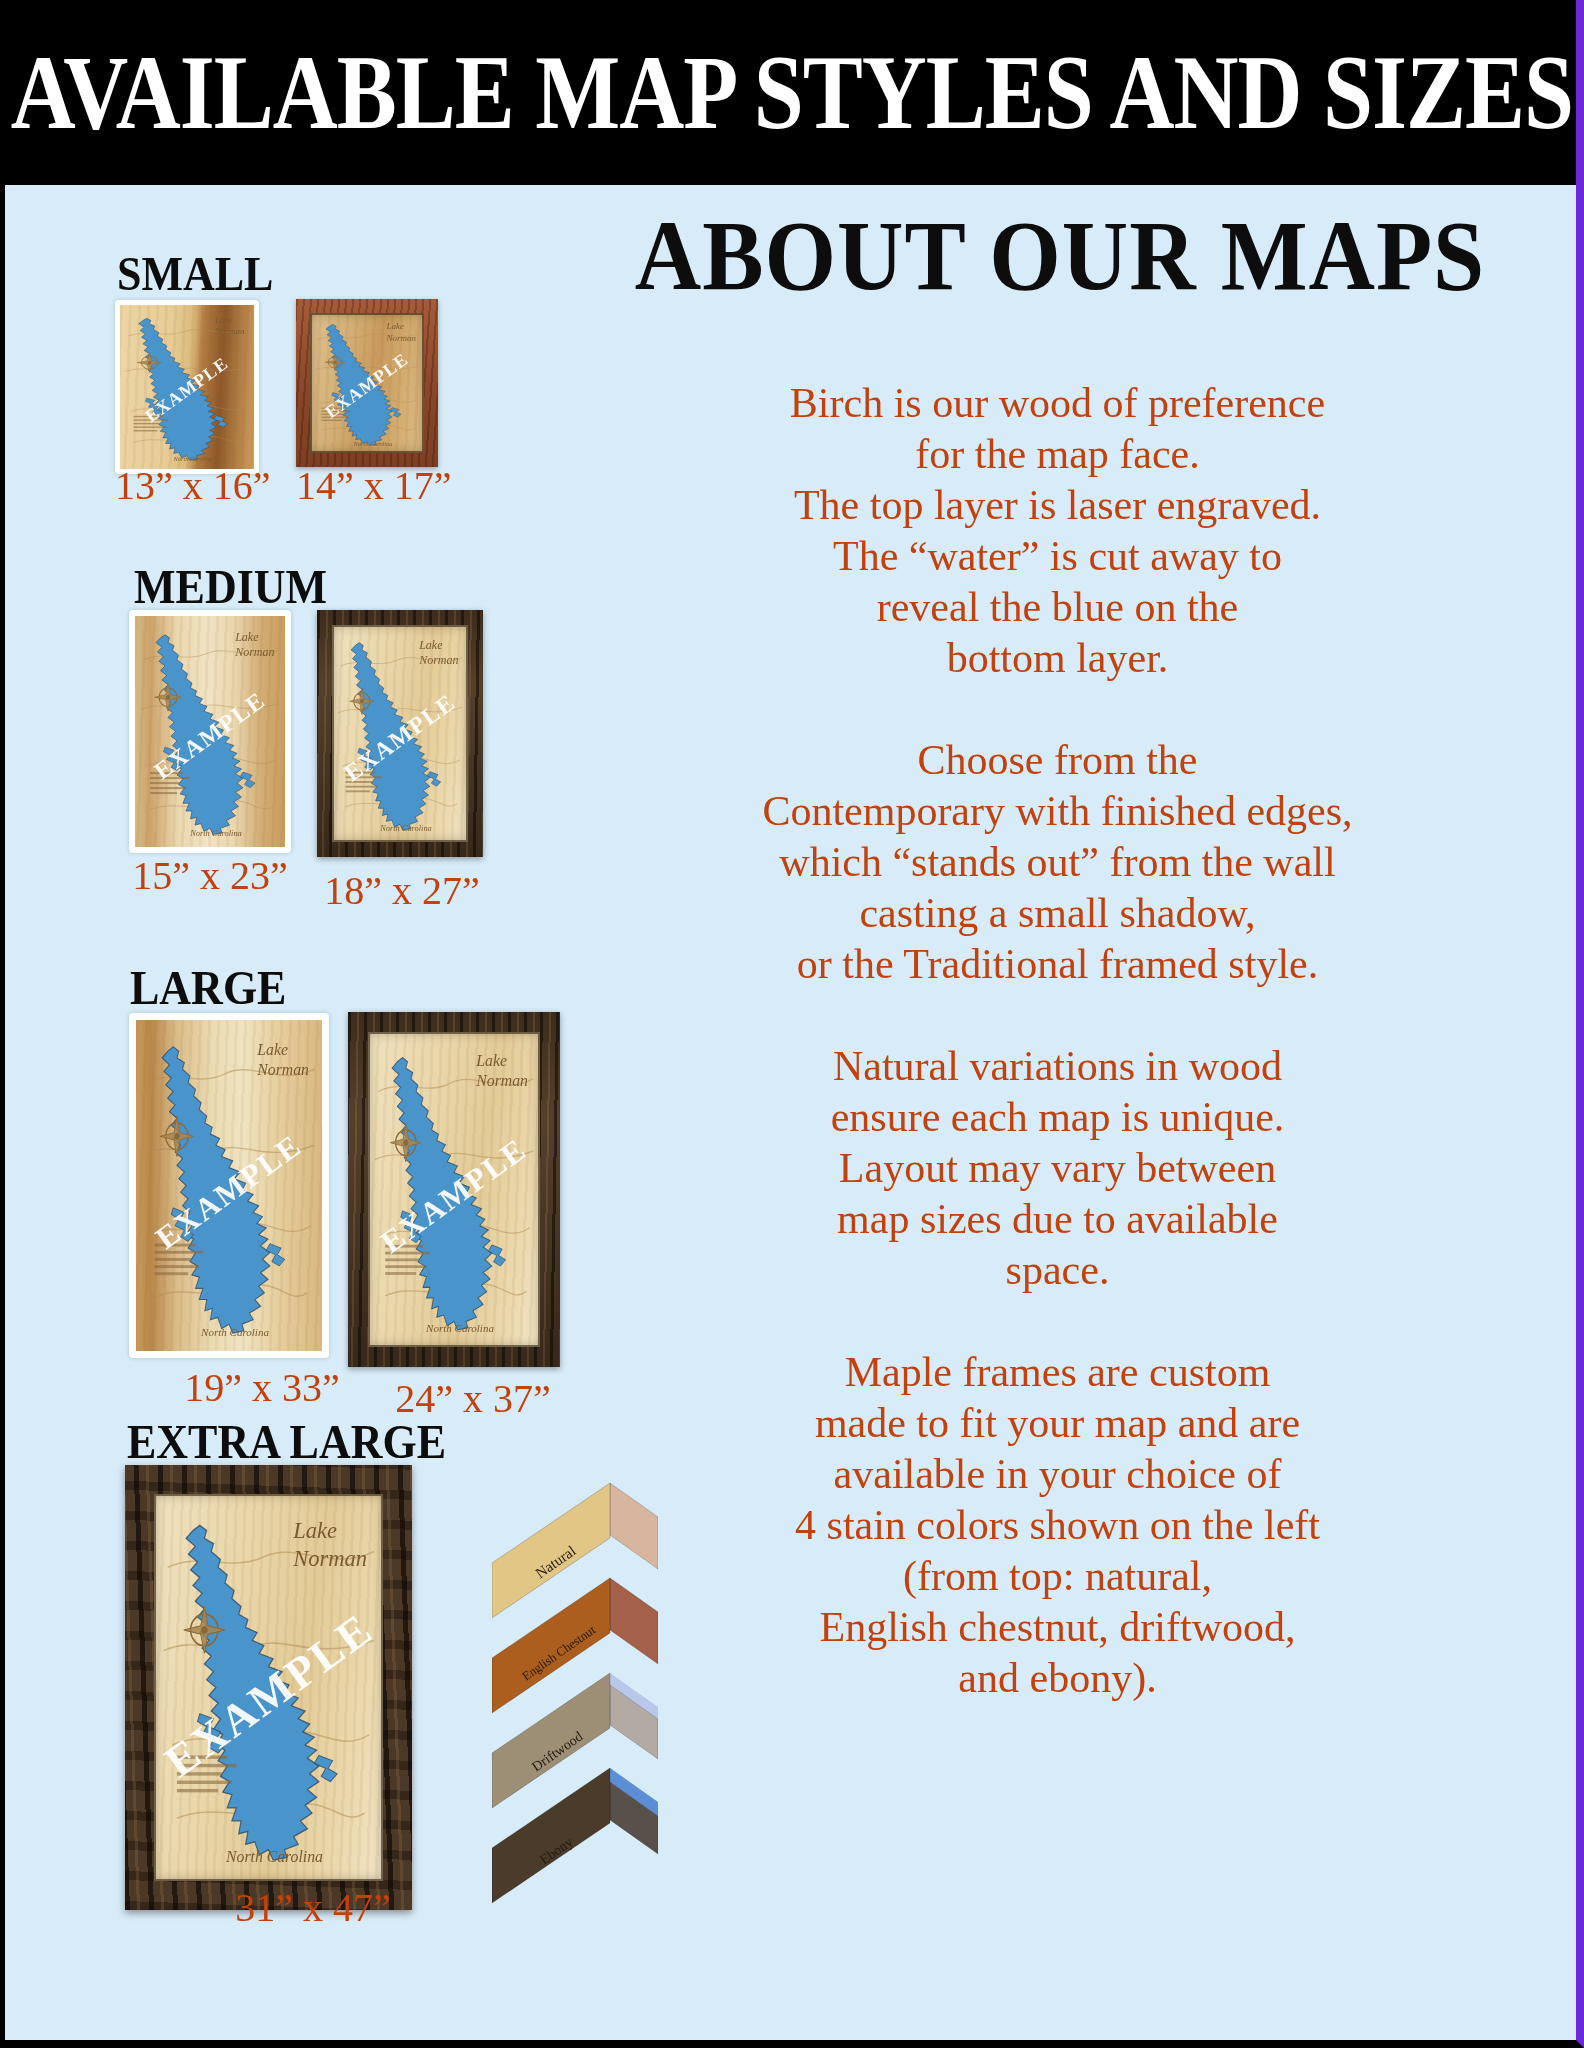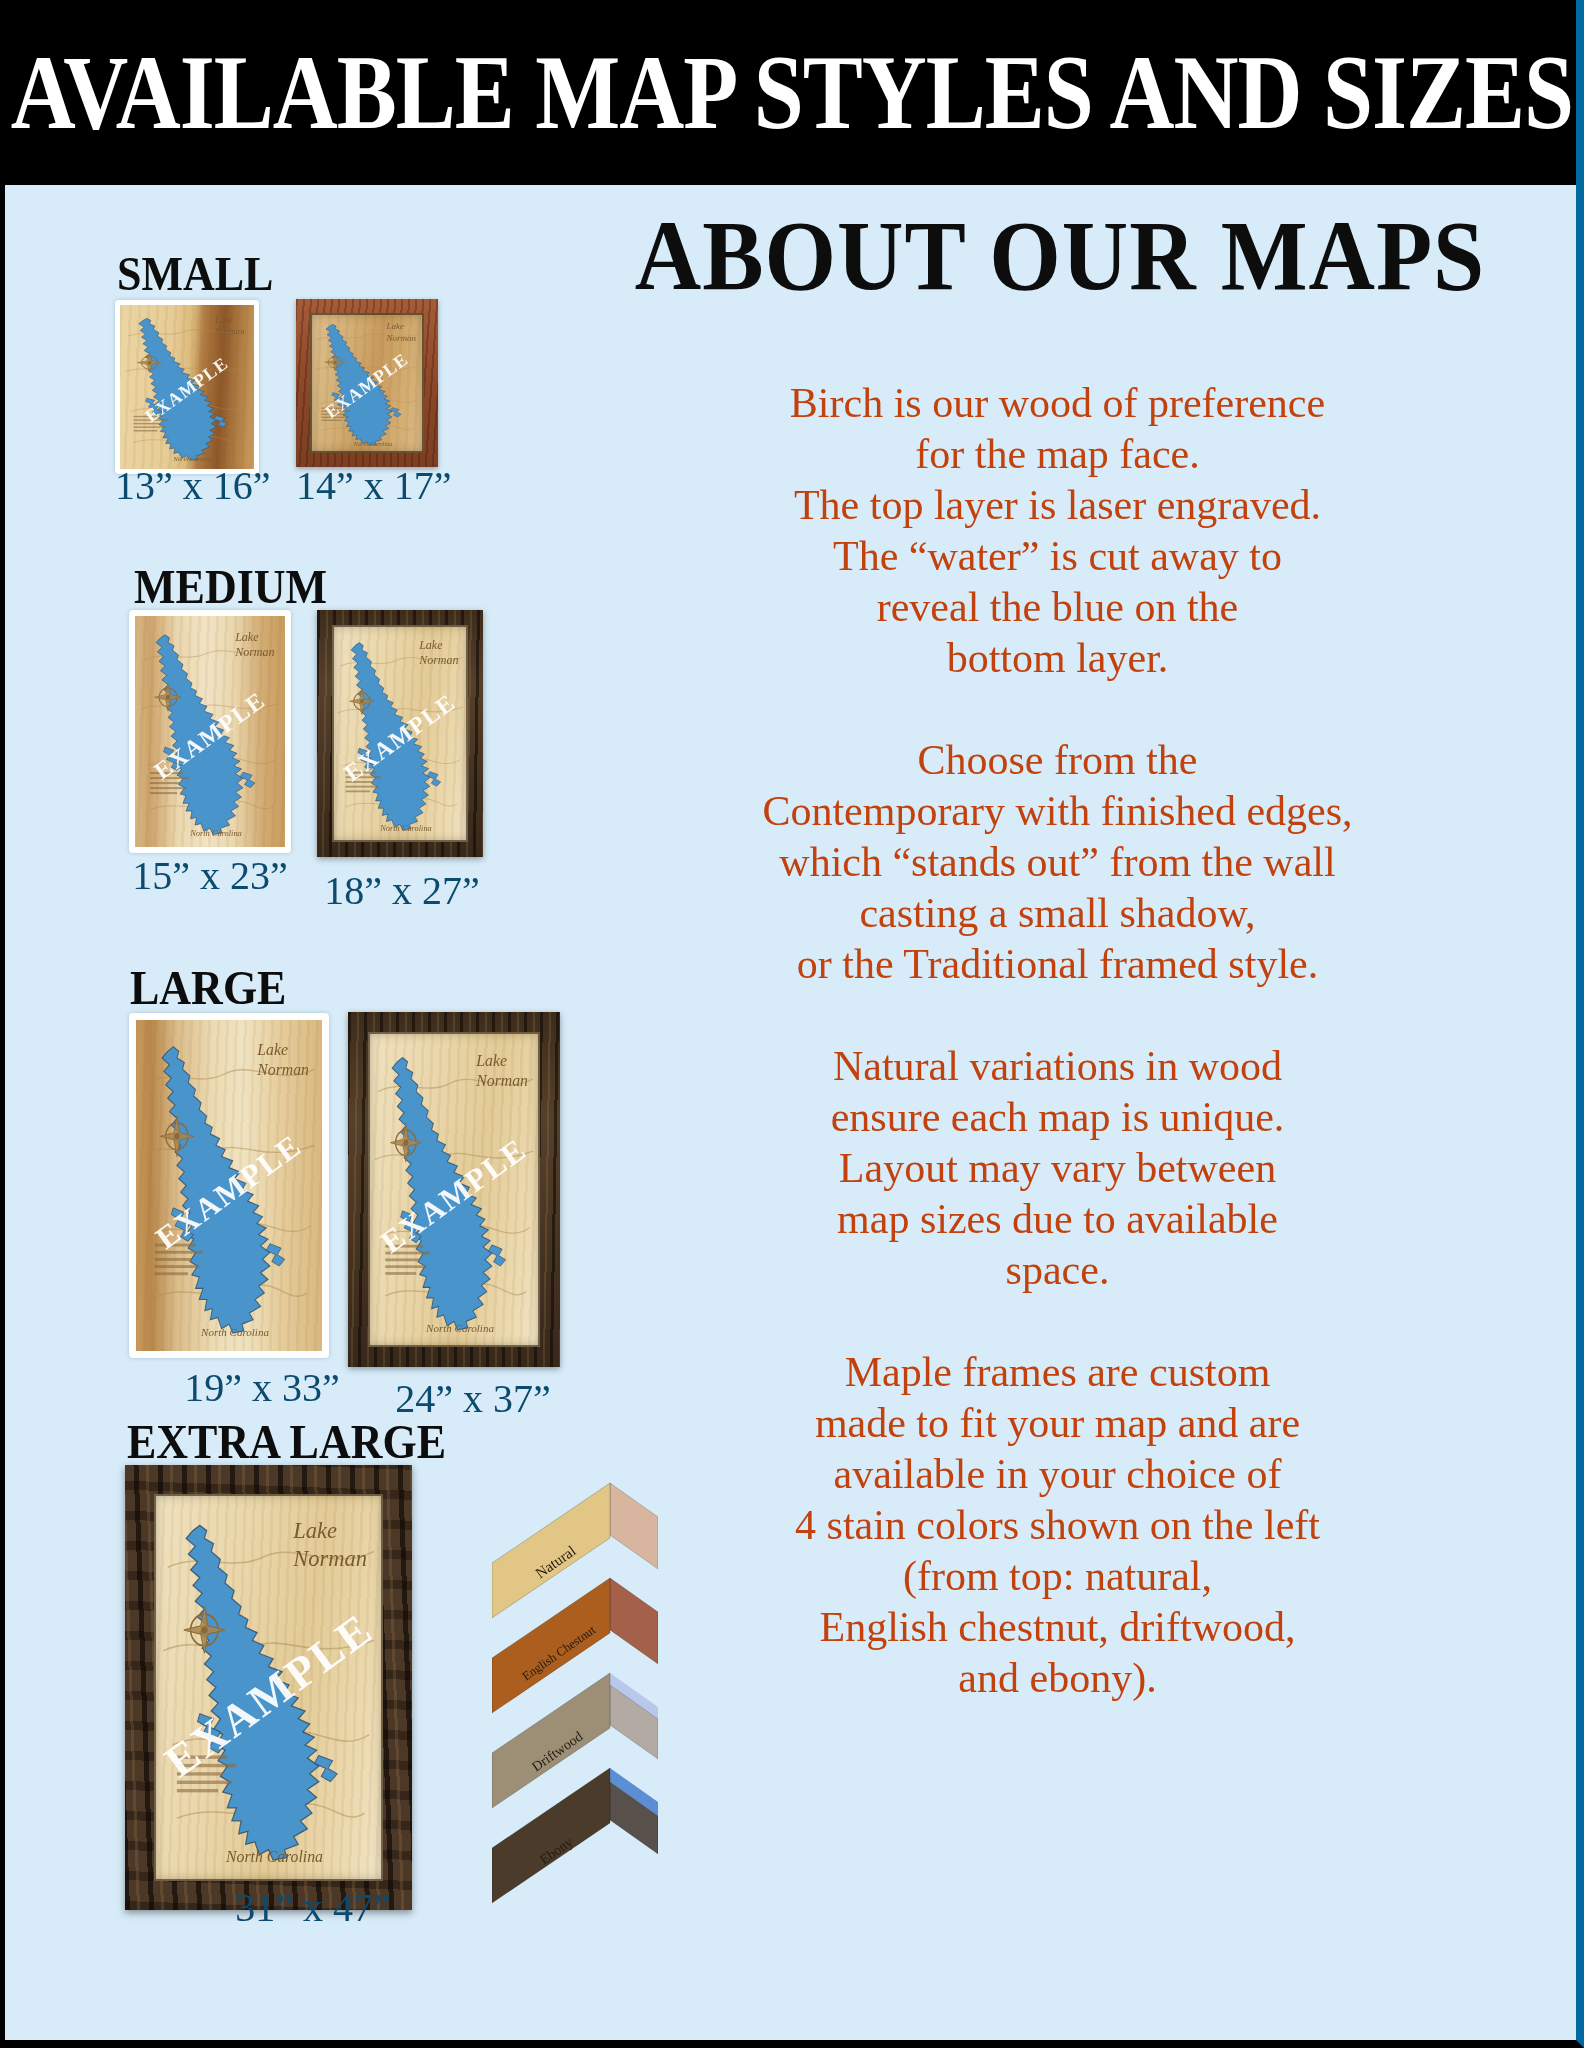--- a/index.html
+++ b/index.html
@@ -1,34 +1,34 @@
 <!DOCTYPE html>
 <html><head>
 <meta charset="utf-8">
 <style>
   html,body{margin:0;padding:0;background:#9fb6c2;}
   .page{position:relative;width:1584px;height:2048px;background:#d7ecf8;overflow:hidden;
-        border-left:5px solid #000;border-right:8px solid #0369a1;border-bottom:8px solid #000;
+        border-left:5px solid #000;border-right:8px solid #6d28d9;border-bottom:8px solid #000;
         box-sizing:border-box;font-family:"Liberation Serif","DejaVu Serif",serif;}
   
   .header-bar{position:absolute;left:-5px;top:0;width:1584px;height:185px;background:#000;
               display:flex;align-items:center;justify-content:center;}
   .header-title{color:#fff;font-weight:bold;font-size:90px;letter-spacing:-1px;white-space:nowrap;
                 transform:scaleY(1.18);transform-origin:center;}
   
   .size-heading{position:absolute;color:#0d0d0d;font-weight:bold;font-size:44px;line-height:1;
                 transform:scaleY(1.12);transform-origin:left top;letter-spacing:0;}
   
   .about-title{position:absolute;left:610px;top:206px;width:890px;text-align:center;
                color:#0d0d0d;font-weight:bold;font-size:92px;line-height:1;transform:scaleY(1.08);
                transform-origin:center top;letter-spacing:1px;}
   .about-body{position:absolute;left:665px;top:378px;width:775px;text-align:center;color:#c2410c;}
   .about-body p{margin:0 0 51px 0;font-size:42px;line-height:51px;white-space:pre-line;}
   
-  .size-label{position:absolute;color:#0c4a6e;font-size:40px;line-height:1.1;text-align:center;
+  .size-label{position:absolute;color:#c2410c;font-size:40px;line-height:1.1;text-align:center;
               white-space:nowrap;}
   
   .map-slot{position:absolute;box-sizing:border-box;}
   .matted{background:#fff;border-radius:4px;box-shadow:0 0 4px rgba(90,120,140,.35);}
   .frame-red{background-color:#96502f;
      background-image:repeating-linear-gradient(94deg,rgba(60,20,8,.30) 0 2px,rgba(0,0,0,0) 2px 7px),
        linear-gradient(180deg,#a55c37 0%,#8a4628 55%,#7c3e22 100%);
      box-shadow:0 2px 5px rgba(60,60,70,.4);}
   .frame-dark{background-color:#55402b;
      background-image:repeating-linear-gradient(91deg,rgba(12,6,2,.55) 0 3px,rgba(0,0,0,0) 3px 9px,rgba(205,165,105,.16) 9px 11px,rgba(0,0,0,0) 11px 16px),

